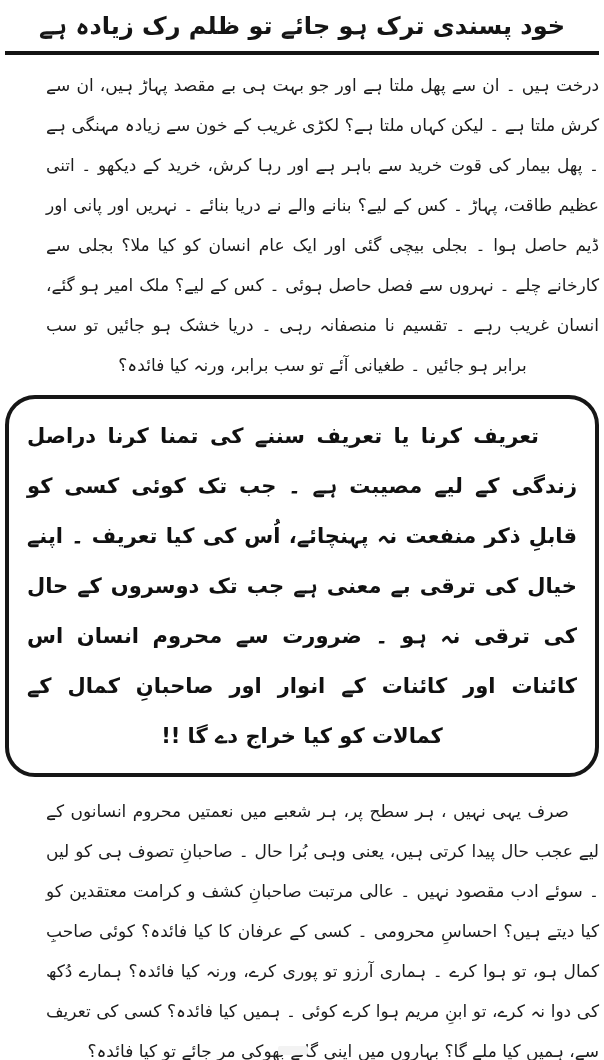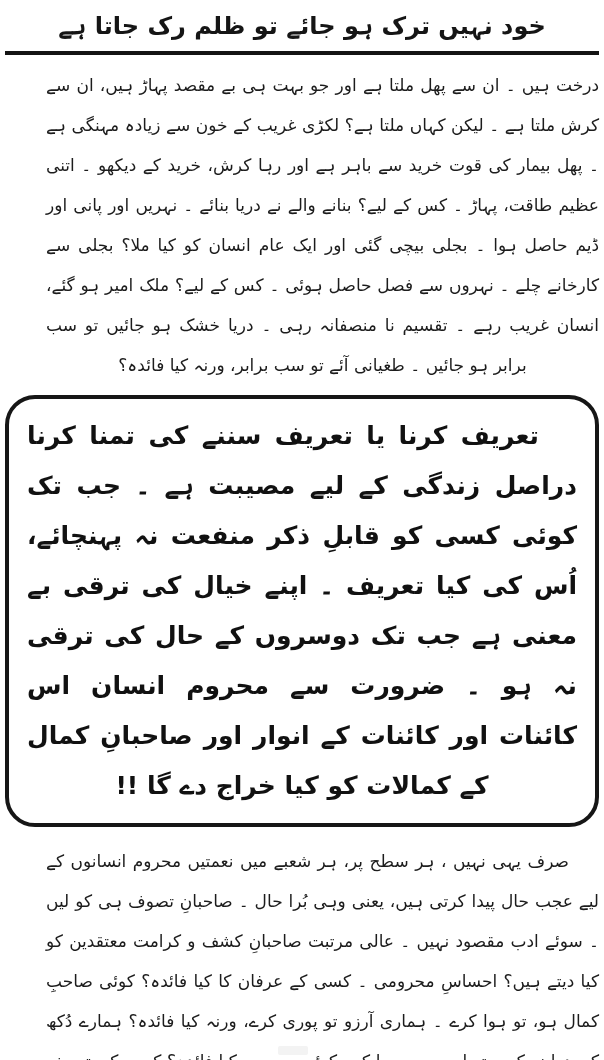--- a/index.html
+++ b/index.html
@@ -48,40 +48,40 @@
     margin: 10px 0 14px 0;
     padding: 12px 18px;
     background: #ffffff;
   }
   .quote-text {
     direction: rtl;
     text-align: justify;
     text-align-last: center;
     text-indent: 38px;
     font-weight: bold;
-    font-size: 25px;
+    font-size: 21px;
     line-height: 50px;
     color: #111111;
   }
   .para-2 { margin-top: 14px; }
   .page-artifact {
     position: absolute;
     left: 278px; top: 1046px;
     width: 30px; height: 9px;
     background: #f3f3f3;
     border-radius: 2px;
   }
 </style>
 </head>
 <body>
 
 <div class="page">
 
   <header>
-    <h1 class="title">خود نہیں ترک ہو جائے تو ظلم رک جاتا ہے</h1>
+    <h1 class="title">خود پسندی ترک ہو جائے تو ظلم رک زیادہ ہے</h1>
     <div class="double-rule"></div>
   </header>
 
   <main>
 
     <p class="body-text last-line-center">درخت ہیں ۔ ان سے پھل ملتا ہے اور جو بہت ہی بے مقصد پہاڑ ہیں، ان سے کرش ملتا ہے ۔ لیکن کہاں ملتا ہے؟ لکڑی غریب کے خون سے زیادہ مہنگی ہے ۔ پھل بیمار کی قوت خرید سے باہر ہے اور رہا کرش، خرید کے دیکھو ۔ اتنی عظیم طاقت، پہاڑ ۔ کس کے لیے؟ بنانے والے نے دریا بنائے ۔ نہریں اور پانی اور ڈیم حاصل ہوا ۔ بجلی بیچی گئی اور ایک عام انسان کو کیا ملا؟ بجلی سے کارخانے چلے ۔ نہروں سے فصل حاصل ہوئی ۔ کس کے لیے؟ ملک امیر ہو گئے، انسان غریب رہے ۔ تقسیم نا منصفانہ رہی ۔ دریا خشک ہو جائیں تو سب برابر ہو جائیں ۔ طغیانی آئے تو سب برابر، ورنہ کیا فائدہ؟</p>
 
     <aside class="quote-box">
       <p class="quote-text">تعریف کرنا یا تعریف سننے کی تمنا کرنا دراصل زندگی کے لیے مصیبت ہے ۔ جب تک کوئی کسی کو قابلِ ذکر منفعت نہ پہنچائے، اُس کی کیا تعریف ۔ اپنے خیال کی ترقی بے معنی ہے جب تک دوسروں کے حال کی ترقی نہ ہو ۔ ضرورت سے محروم انسان اس کائنات اور کائنات کے انوار اور صاحبانِ کمال کے کمالات کو کیا خراج دے گا !!</p>
     </aside>

